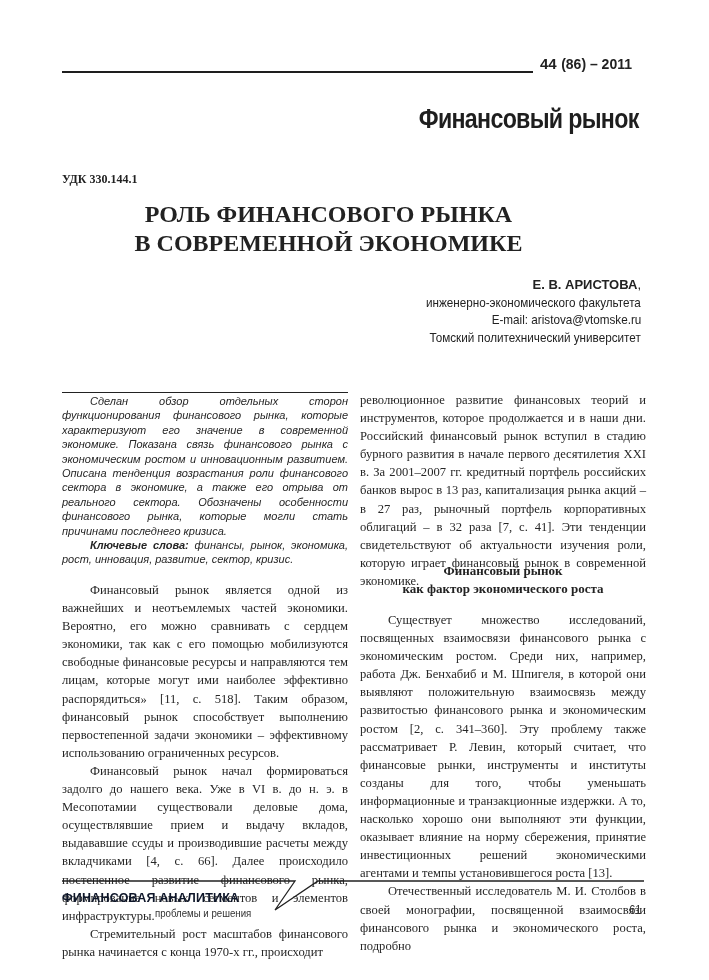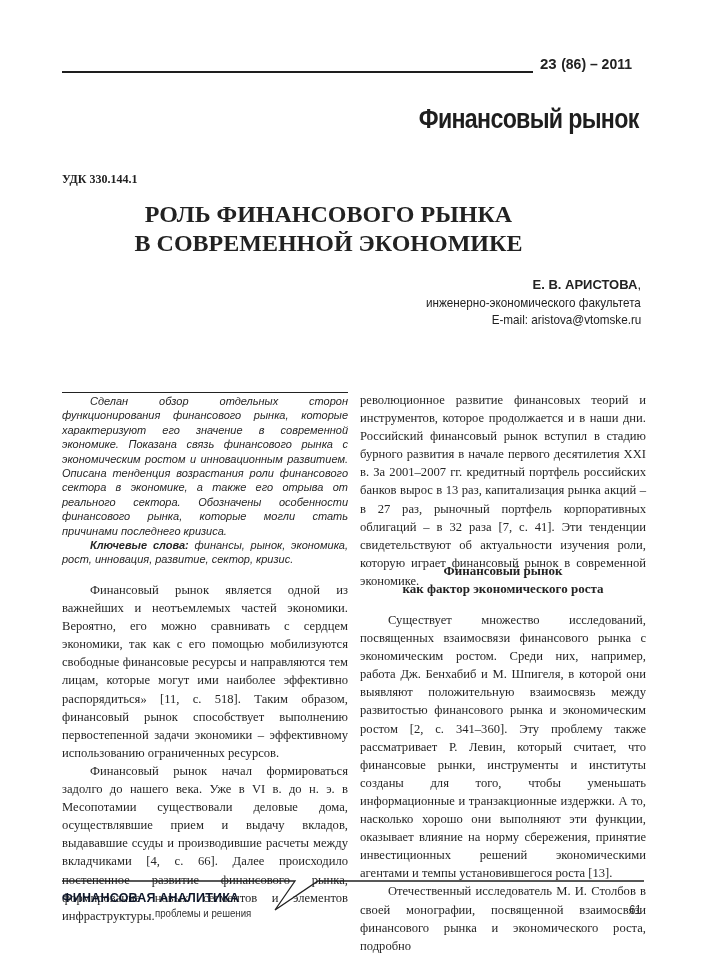--- a/index.html
+++ b/index.html
@@ -37,46 +37,48 @@
   .footer-svg { left:0; top:878px; }
   .footer-journal { left:62px; top:891px; font-family:"Liberation Sans", sans-serif; font-weight:bold; font-size:12.5px; letter-spacing:0.2px; color:#0f172a; white-space:nowrap; }
   .footer-sub { left:155px; top:907px; font-family:"Liberation Sans", sans-serif; font-size:10.5px; color:#333; white-space:nowrap; transform:scaleX(0.92); transform-origin:left center; }
   .page-num { right:68px; top:902px; font-family:"Liberation Sans", sans-serif; font-size:13px; color:#333; transform:scaleX(0.85); transform-origin:right center; }
 </style>
 </head>
 <body>
 
 <div class="abs top-rule"></div>
 <div class="abs issue">
-  <span class="big">23</span>
+  <span class="big">44</span>
   <span class="small">(86) – 2011</span>
 </div>
 <div class="abs section">Финансовый рынок</div>
 
 <div class="abs udk">УДК 330.144.1</div>
 <div class="abs title">
   <div>РОЛЬ ФИНАНСОВОГО РЫНКА</div>
   <div>В СОВРЕМЕННОЙ ЭКОНОМИКЕ</div>
 </div>
 
 <div class="abs author-block">
   <div><span class="name">Е. В. АРИСТОВА</span><span>,</span></div>
   <div><span class="cond">инженерно-экономического факультета</span></div>
   <div><span class="cond">E-mail: aristova@vtomske.ru</span></div>
+  <div><span class="cond">Томский политехнический университет</span></div>
 </div>
 
 <div class="abs abstract-rule"></div>
 <div class="abs abstract">
   <p>Сделан обзор отдельных сторон функционирования финансового рынка, которые характеризуют его значение в современной экономике. Показана связь финансового рынка с экономическим ростом и инновационным развитием. Описана тенденция возрастания роли финансового сектора в экономике, а также его отрыва от реального сектора. Обозначены особенности финансового рынка, которые могли стать причинами последнего кризиса.</p>
   <p><span class="kw-label">Ключевые слова:</span><span> финансы, рынок, экономика, рост, инновация, развитие, сектор, кризис.</span></p>
 </div>
 
 <div class="abs col col-left">
   <p>Финансовый рынок является одной из важнейших и неотъемлемых частей экономики. Вероятно, его можно сравнивать с сердцем экономики, так как с его помощью мобилизуются свободные финансовые ресурсы и направляются тем лицам, которые могут ими наиболее эффективно распорядиться» [11, с. 518]. Таким образом, финансовый рынок способствует выполнению первостепенной задачи экономики – эффективному использованию ограниченных ресурсов.</p>
   <p>Финансовый рынок начал формироваться задолго до нашего века. Уже в VI в. до н. э. в Месопотамии существовали деловые дома, осуществлявшие прием и выдачу вкладов, выдававшие ссуды и производившие расчеты между вкладчиками [4, с. 66]. Далее происходило постепенное развитие финансового рынка, формирование новых сегментов и элементов инфраструктуры.</p>
+  <p>Стремительный рост масштабов финансового рынка начинается с конца 1970-х гг., происходит</p>
 </div>
 
 <div class="abs col col-right-top">
   <p class="noindent">революционное развитие финансовых теорий и инструментов, которое продолжается и в наши дни. Российский финансовый рынок вступил в стадию бурного развития в начале первого десятилетия XXI в. За 2001–2007 гг. кредитный портфель российских банков вырос в 13 раз, капитализация рынка акций – в 27 раз, рыночный портфель корпоративных облигаций – в 32 раза [7, с. 41]. Эти тенденции свидетельствуют об актуальности изучения роли, которую играет финансовый рынок в современной экономике.</p>
 </div>
 <div class="abs subheading">
   <div>Финансовый рынок</div>
   <div>как фактор экономического роста</div>
 </div>
 <div class="abs col col-right-bottom">

